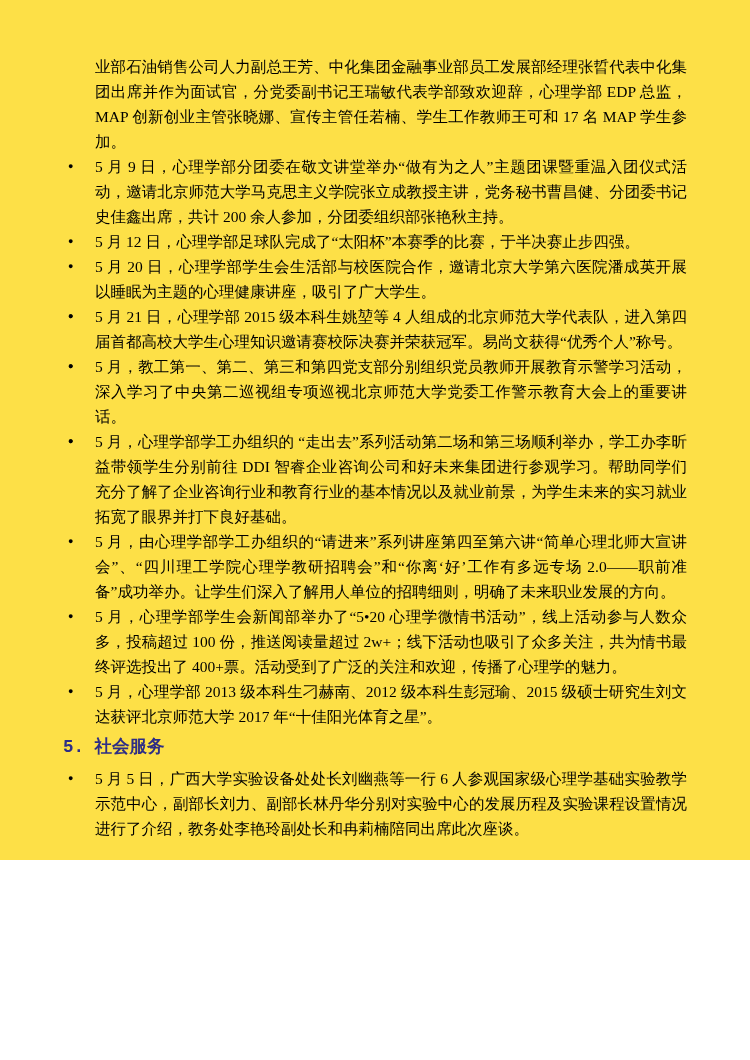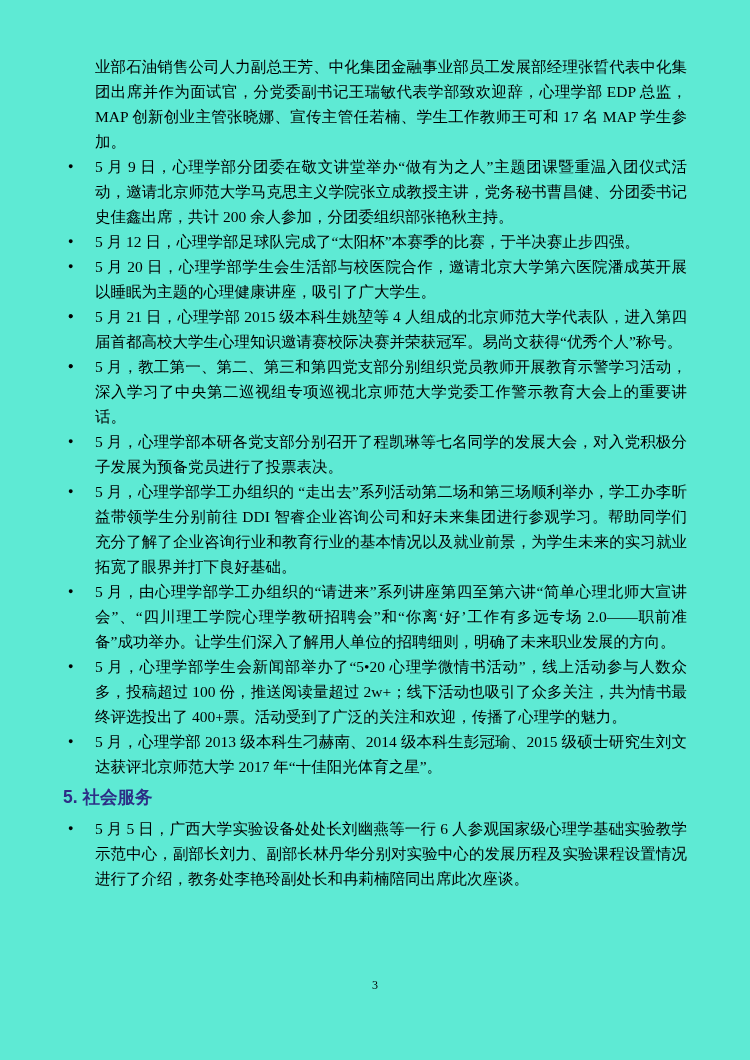--- a/index.html
+++ b/index.html
@@ -3,22 +3,22 @@
 <meta charset="utf-8">
 <style>
   html, body {
     margin: 0;
     padding: 0;
     background: #ffffff;
   }
   .page {
     position: relative;
     width: 750px;
-    height: 1060px;
-    background: #5eead4;
+    height: 860px;
+    background: #fde047;
     overflow: hidden;
     font-family: "Liberation Serif", "DejaVu Serif", serif;
     color: #000000;
   }
   .content {
     position: absolute;
     left: 95px;
     top: 54px;
     width: 592px;
     font-size: 15.5px;
@@ -35,21 +35,21 @@
   }
   .item .bullet {
     position: absolute;
     left: -27px;
     top: 0;
     font-size: 9px;
     line-height: 25px;
     color: #000000;
   }
   .section-heading {
-    font-family: Liberation Sans, sans-serif;
+    font-family: Liberation Mono, monospace;
     font-weight: bold;
     font-size: 17.5px;
     line-height: 24px;
     margin: 6px 0 7px -32px;
     text-align: left;
   }
   .page-number {
     position: absolute;
     left: 0;
     right: 0;
@@ -89,37 +89,36 @@
     </div>
     <div class="item">
       <span class="bullet">●</span>
     </div>
     <div class="item">
       <span class="bullet">●</span>
       <span>5 月，教工第一、第二、第三和第四党支部分别组织党员教师开展教育示警学习活动，深入学习了中央第二巡视组专项巡视北京师范大学党委工作警示教育大会上的重要讲话。</span>
     </div>
     <div class="item">
       <span class="bullet">●</span>
-      <span>5 月，心理学部本研各党支部分别召开了程凯琳等七名同学的发展大会，对入党积极分子发展为预备党员进行了投票表决。</span>
     </div>
     <div class="item">
       <span class="bullet">●</span>
       <span>5 月，心理学部学工办组织的 “走出去”系列活动第二场和第三场顺利举办，学工办李昕益带领学生分别前往 DDI 智睿企业咨询公司和好未来集团进行参观学习。帮助同学们充分了解了企业咨询行业和教育行业的基本情况以及就业前景，为学生未来的实习就业拓宽了眼界并打下良好基础。</span>
     </div>
     <div class="item">
       <span class="bullet">●</span>
       <span>5 月，由心理学部学工办组织的“请进来”系列讲座第四至第六讲“简单心理北师大宣讲会”、“四川理工学院心理学教研招聘会”和“你离‘好’工作有多远专场 2.0——职前准备”成功举办。让学生们深入了解用人单位的招聘细则，明确了未来职业发展的方向。</span>
     </div>
     <div class="item">
       <span class="bullet">●</span>
       <span>5 月，心理学部学生会新闻部举办了“5•20 心理学微情书活动”，线上活动参与人数众多，投稿超过 100 份，推送阅读量超过 2w+；线下活动也吸引了众多关注，共为情书最终评选投出了 400+票。活动受到了广泛的关注和欢迎，传播了心理学的魅力。</span>
     </div>
     <div class="item">
       <span class="bullet">●</span>
-      <span>5 月，心理学部 2013 级本科生刁赫南、2014 级本科生彭冠瑜、2015 级硕士研究生刘文达获评北京师范大学 2017 年“十佳阳光体育之星”。</span>
+      <span>5 月，心理学部 2013 级本科生刁赫南、2012 级本科生彭冠瑜、2015 级硕士研究生刘文达获评北京师范大学 2017 年“十佳阳光体育之星”。</span>
     </div>
 
     <h2 class="section-heading" style="color: rgb(45, 45, 134);">5. 社会服务</h2>
 
     <div class="item">
       <span class="bullet">●</span>
       <span>5 月 5 日，广西大学实验设备处处长刘幽燕等一行 6 人参观国家级心理学基础实验教学示范中心，副部长刘力、副部长林丹华分别对实验中心的发展历程及实验课程设置情况进行了介绍，教务处李艳玲副处长和冉莉楠陪同出席此次座谈。</span>
     </div>
 
   </div>

